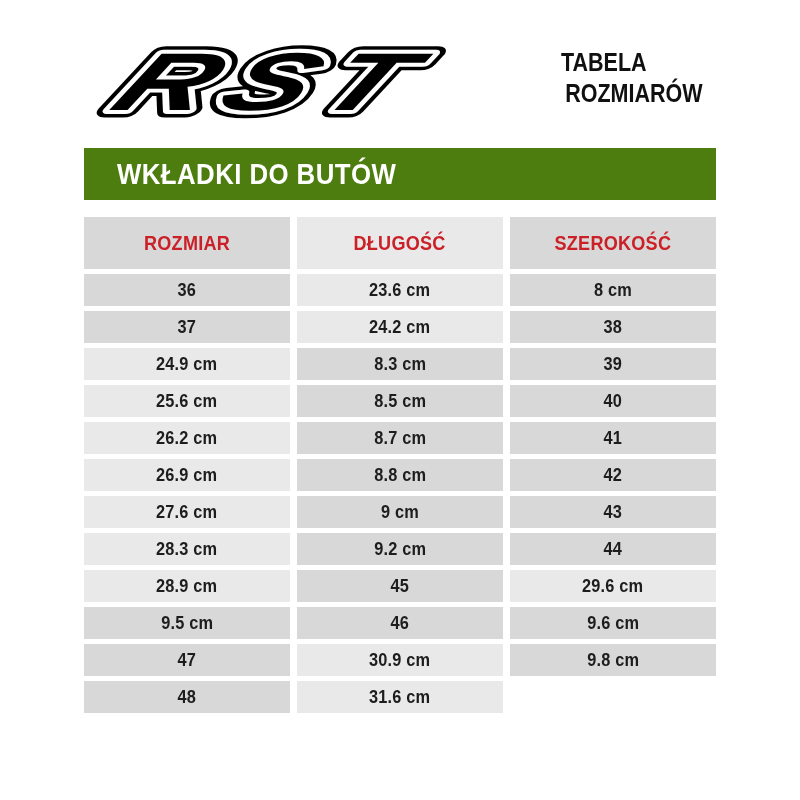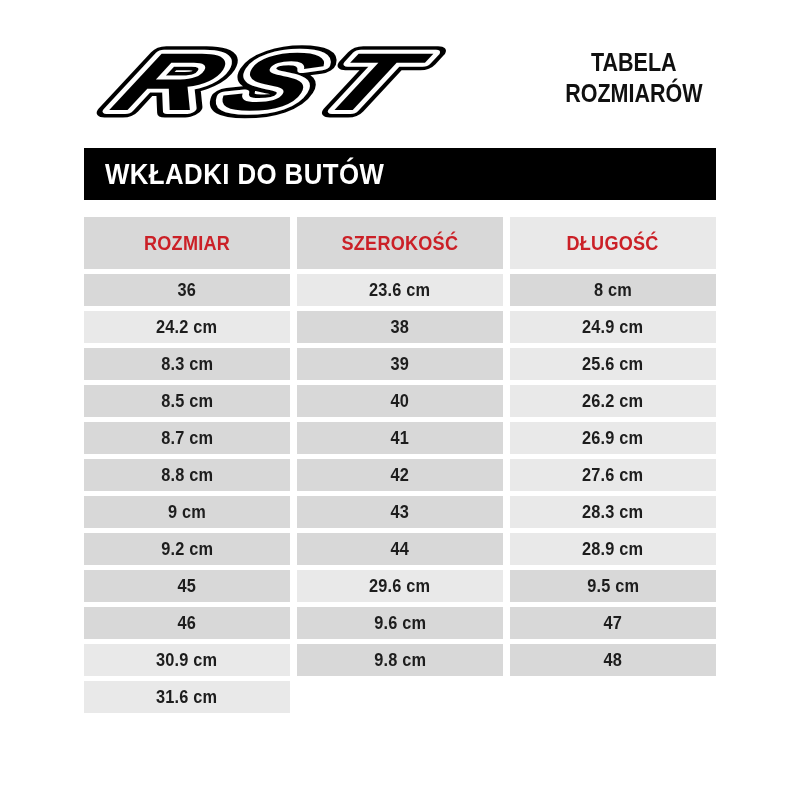--- a/index.html
+++ b/index.html
@@ -19,34 +19,34 @@
   .logo-text {
     font-family:"Liberation Sans", sans-serif;
     font-weight:bold; font-style:italic;
     font-size:82px; letter-spacing:9px;
   }
   .logo-outer { fill:#000; stroke:#000; stroke-width:15; stroke-linejoin:round; }
   .logo-mid   { fill:none; stroke:#fff; stroke-width:8;  stroke-linejoin:round; }
   .logo-top   { fill:#000; }
 
   .doc-title {
-    text-align:center; color:#101010;
+    color:#101010;
     font-weight:bold; font-size:25px; line-height:1.25;
     padding-right:2px;
   }
 
   
   .cx { display:inline-block; transform:scaleX(0.86); transform-origin:50% 50%; white-space:nowrap; }
   .cx-left { transform-origin:0 50%; }
 
   
   .banner {
-    margin-top:18px; height:52px; background:#000000;
+    margin-top:18px; height:52px; background:#4d7c0f;
     display:flex; align-items:center;
-    padding-left:21px; box-sizing:border-box;
+    padding-left:33px; box-sizing:border-box;
   }
   .banner-label {
     color:#ffffff; font-weight:bold; font-size:30px; letter-spacing:0.5px;
   }
 
   
   .size-grid {
     margin-top:17px;
     display:grid;
     grid-template-columns:repeat(3, 1fr);
@@ -81,37 +81,40 @@
 
   <div class="banner">
     <span class="banner-label"><span class="cx cx-left">WKŁADKI DO BUTÓW</span></span>
   </div>
 
   <div class="size-grid">
 
     <div class="cell hcell col-a">
         <span class="cx">ROZMIAR</span>
       </div>
+    <div class="cell hcell col-b">
+        <span class="cx">DŁUGOŚĆ</span>
+      </div>
     <div class="cell hcell col-a">
         <span class="cx">SZEROKOŚĆ</span>
       </div>
-    <div class="cell hcell col-b">
-        <span class="cx">DŁUGOŚĆ</span>
-      </div>
 
     <div class="cell dcell col-a">
         <span class="cx">36</span>
       </div>
     <div class="cell dcell col-b">
         <span class="cx">23.6 cm</span>
       </div>
     <div class="cell dcell col-a">
         <span class="cx">8 cm</span>
       </div>
 
+    <div class="cell dcell col-a">
+        <span class="cx">37</span>
+      </div>
     <div class="cell dcell col-b">
         <span class="cx">24.2 cm</span>
       </div>
 
     <div class="cell dcell col-a">
         <span class="cx">38</span>
       </div>
     <div class="cell dcell col-b">
         <span class="cx">24.9 cm</span>
       </div>

